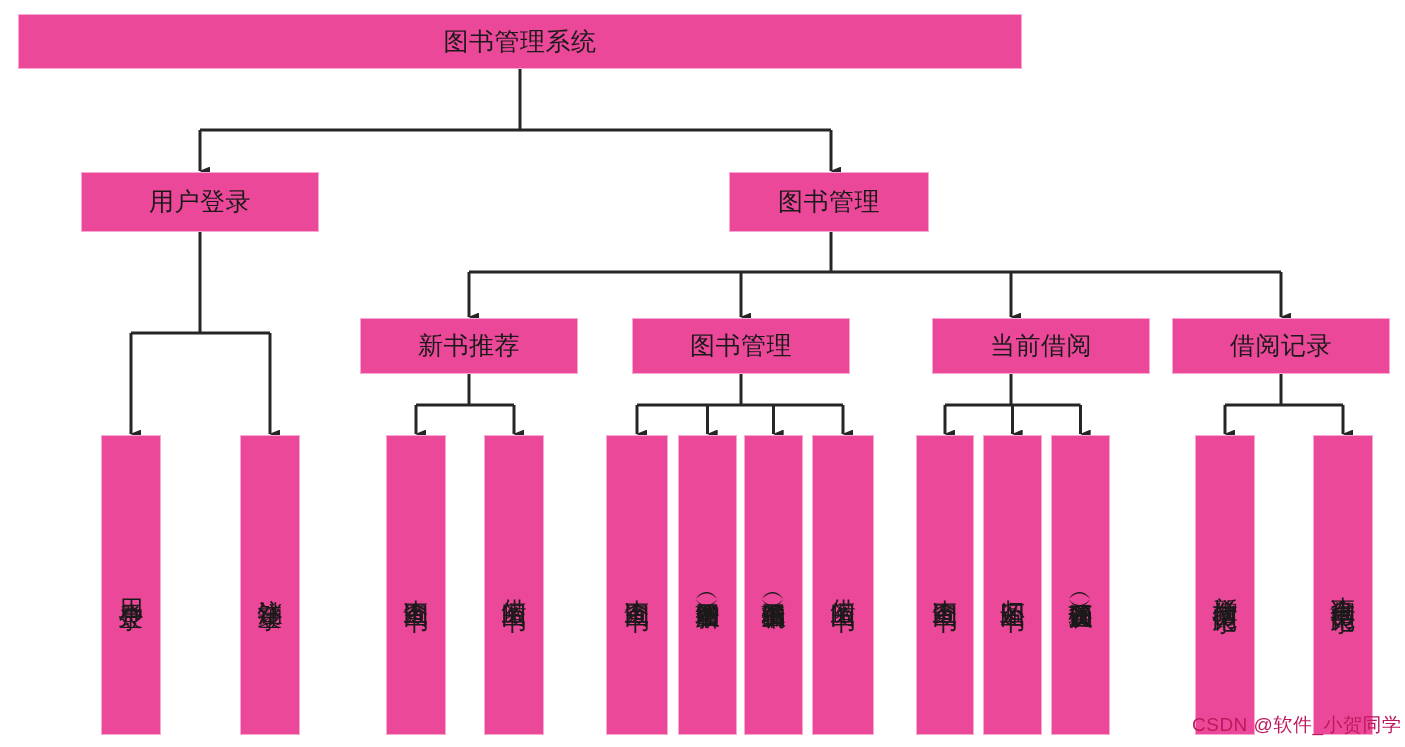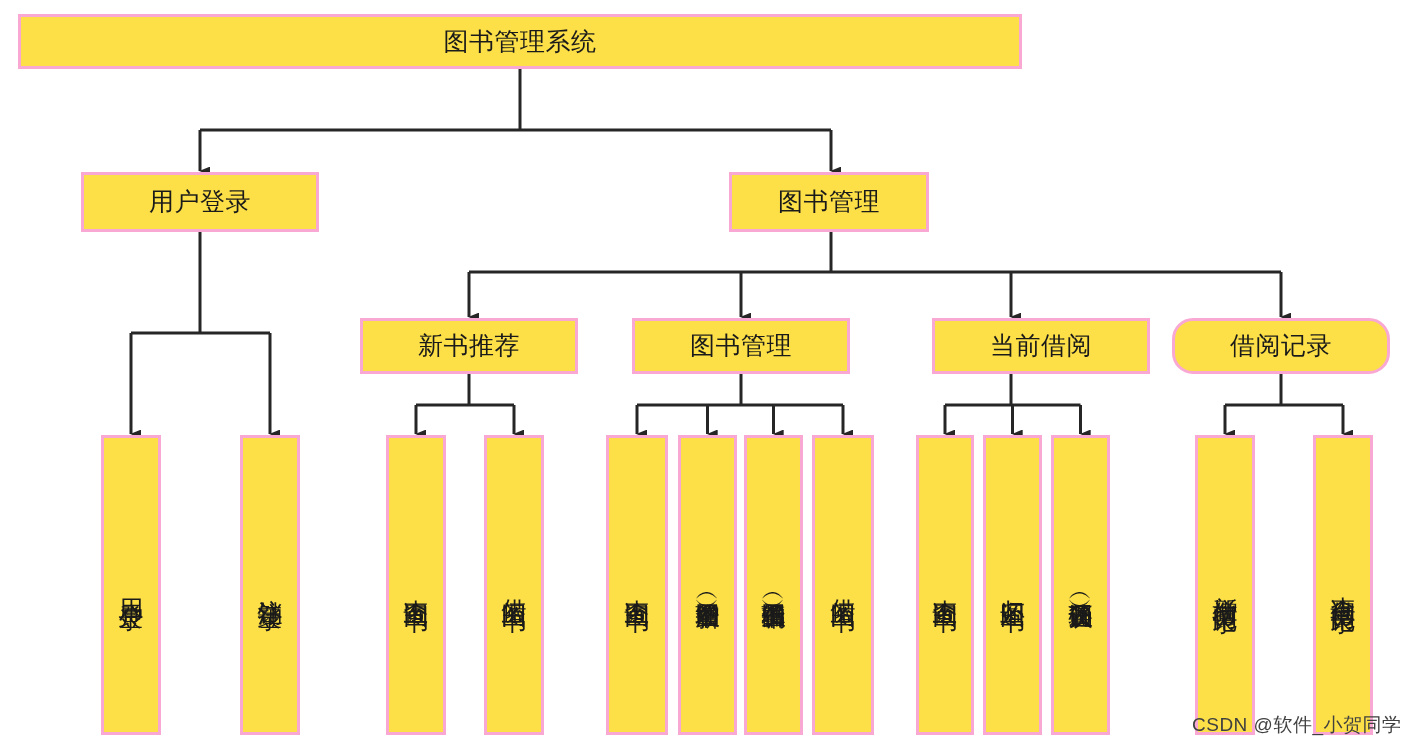--- a/index.html
+++ b/index.html
@@ -22,22 +22,22 @@
     position: absolute;
     left: 0;
     top: 0;
     width: 1405px;
     height: 747px;
     pointer-events: none;
   }
   .node {
     position: absolute;
     box-sizing: border-box;
-    border: 3px solid #f9a8d4;
-    background: #fde047;
+    border: 1px solid #f9a8d4;
+    background: #ec4899;
     display: flex;
     align-items: center;
     justify-content: center;
     color: #1a1a1a;
     line-height: 1.18;
     text-align: center;
     overflow: hidden;
   }
   .node.h {
     font-size: 25px;
@@ -54,21 +54,21 @@
     white-space: nowrap;
     display: block;
   }
   .node.leaf.tight .vtext {
     letter-spacing: 0px;
     font-size: 24px;
   }
   .watermark {
     position: absolute;
     font-size: 19px;
-    color: #404040;
+    color: #be185d;
     white-space: nowrap;
     letter-spacing: 0.5px;
     font-family: "Liberation Sans", "DejaVu Sans", sans-serif;
   }
 </style>
 </head>
 <body>
 
 <div id="diagram-root">
 
@@ -127,21 +127,21 @@
       </div>
       <div class="node h" style="left: 360px; top: 318px; width: 218px; height: 56px; font-family: Liberation Serif, serif;">
         <span>新书推荐</span>
       </div>
       <div class="node h" style="left: 632px; top: 318px; width: 218px; height: 56px;">
         <span>图书管理</span>
       </div>
       <div class="node h" style="left: 932px; top: 318px; width: 218px; height: 56px;">
         <span>当前借阅</span>
       </div>
-      <div class="node h" style="left: 1172px; top: 318px; width: 218px; height: 56px; border-radius: 21px;">
+      <div class="node h" style="left: 1172px; top: 318px; width: 218px; height: 56px;">
         <span>借阅记录</span>
       </div>
       <div class="node leaf" style="left: 101px; top: 435px; width: 60px; height: 300px;">
         <span class="vtext">用户登录</span>
       </div>
       <div class="node leaf" style="left: 240px; top: 435px; width: 60px; height: 300px;">
         <span class="vtext">注销登录</span>
       </div>
       <div class="node leaf" style="left: 386px; top: 435px; width: 60px; height: 300px;">
         <span class="vtext">查询图书</span>

